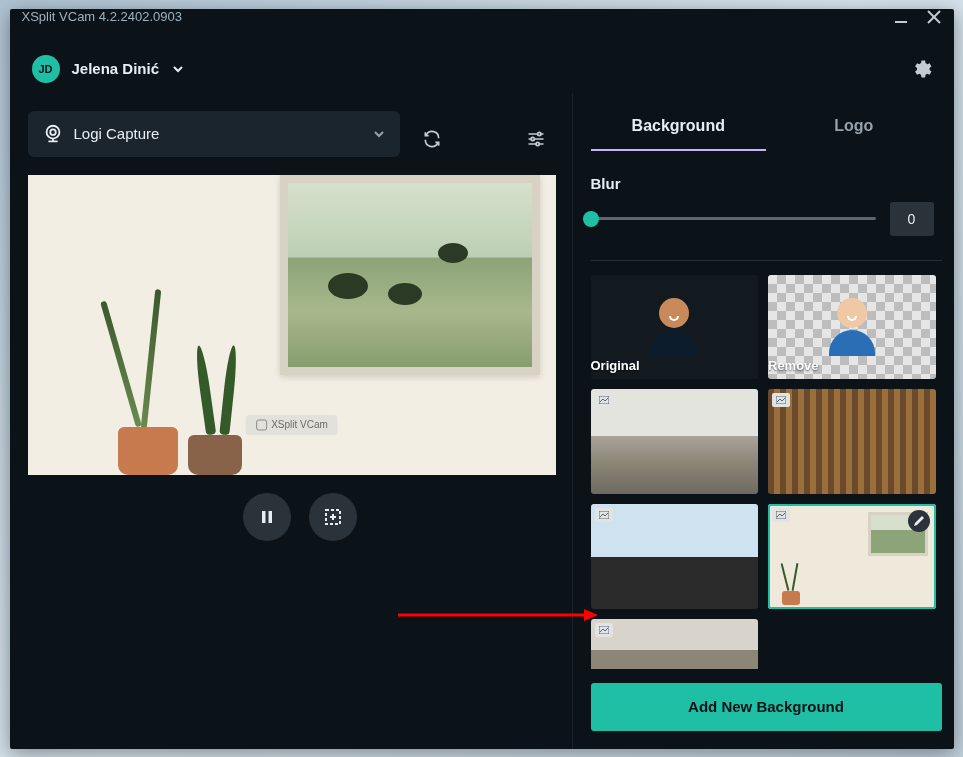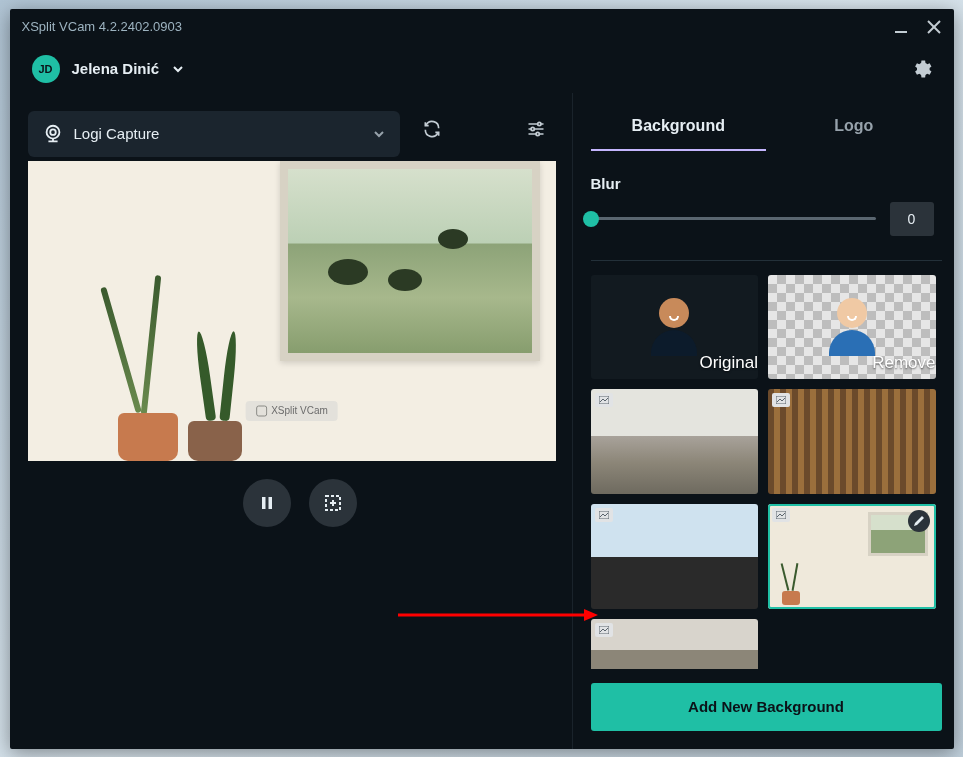--- a/index.html
+++ b/index.html
@@ -1,28 +1,28 @@
 <!DOCTYPE html>
 <html><head>
 <meta charset="utf-8">
 <style>
 * { margin: 0; padding: 0; box-sizing: border-box; font-family: 'Segoe UI', Arial, sans-serif; }
 body { background: linear-gradient(135deg, #b0c4d4 0%, #d8e4ec 50%, #c0d0dc 100%); display: flex; align-items: center; justify-content: center; width: 963px; height: 757px; overflow: hidden; }
 .window { width: 944px; height: 740px; background: #0b1218; border-radius: 2px; overflow: hidden; display: flex; flex-direction: column; box-shadow: 0 4px 20px rgba(0,0,0,0.4); }
-.titlebar { height: 36px; display: flex; align-items: center; justify-content: space-between; padding: 0 12px; }
+.titlebar { height: 36px; display: flex; align-items: flex-start; justify-content: space-between; padding: 0 12px; }
 .titlebar .title { color: #9db3c0; font-size: 13px; }
 .win-controls { display: flex; gap: 18px; align-items: center; }
 .win-controls svg { cursor: pointer; }
 .userbar { height: 48px; display: flex; align-items: center; justify-content: space-between; padding: 0 22px; }
 .user-left { display: flex; align-items: center; gap: 12px; }
 .avatar { width: 28px; height: 28px; border-radius: 50%; background: #1fbfa5; color: #0b1218; display: flex; align-items: center; justify-content: center; font-size: 11px; font-weight: bold; }
 .username { color: #e6eef3; font-weight: 600; font-size: 15px; }
 .body { display: flex; flex: 1; min-height: 0; }
 .left-panel { width: 562px; padding: 18px 0 18px 18px; display: flex; flex-direction: column; }
-.camera-row { display: flex; align-items: flex-start; gap: 14px; margin-bottom: 4px; padding-right: 18px; }
+.camera-row { display: flex; align-items: flex-end; gap: 14px; margin-bottom: 18px; padding-right: 18px; }
 .camera-select { flex: 0 0 372px; height: 46px; background: #1b252e; border-radius: 6px; display: flex; align-items: center; padding: 0 14px; justify-content: space-between; cursor: pointer; }
 .camera-select .cs-left { display: flex; align-items: center; gap: 10px; }
 .camera-select .cs-label { color: #e6eef3; font-size: 15px; }
 .icon-btn { width: 36px; height: 36px; display: flex; align-items: center; justify-content: center; cursor: pointer; }
 .preview { width: 528px; height: 300px; background: #efe9db; position: relative; overflow: hidden; }
 .preview .wall { position: absolute; inset: 0; background: #f3eee3; }
 .preview .painting { position: absolute; right: 16px; top: 0; width: 260px; height: 200px; background: linear-gradient(#d6e0cc 0%, #bcd0b5 40%, #8da378 41%, #a7b88c 70%, #879d6e 100%); border: 8px solid #d7d2c4; box-shadow: 0 2px 6px rgba(0,0,0,0.15); }
 .preview .blob1 { position: absolute; width: 40px; height: 26px; background: #2b3a24; border-radius: 50%; left: 40px; top: 90px; }
 .preview .blob2 { position: absolute; width: 34px; height: 22px; background: #2b3a24; border-radius: 50%; left: 100px; top: 100px; }
 .preview .blob3 { position: absolute; width: 30px; height: 20px; background: #2b3a24; border-radius: 50%; left: 150px; top: 60px; }
@@ -54,21 +54,21 @@
 .slider-val { width: 44px; height: 34px; background: #2b333a; color: #e6eef3; display: flex; align-items: center; justify-content: center; border-radius: 3px; font-size: 14px; }
 .hr { height: 1px; background: #233039; margin: 24px 0 14px; }
 .bg-grid-wrap { flex: 1; overflow-y: auto; padding-right: 6px; position: relative; }
 .bg-grid-wrap::-webkit-scrollbar { width: 6px; }
 .bg-grid-wrap::-webkit-scrollbar-thumb { background: #3a444d; border-radius: 3px; }
 .bg-grid { display: grid; grid-template-columns: 1fr 1fr; gap: 10px; }
 .bg-item { aspect-ratio: 16/10; border-radius: 3px; position: relative; cursor: pointer; overflow: hidden; }
 .bg-item .thumb-badge { position: absolute; top: 4px; left: 4px; width: 18px; height: 14px; background: #e1e3e5; border-radius: 2px; display: flex; align-items: center; justify-content: center; }
 .bg-item .edit-badge { position: absolute; top: 6px; right: 6px; width: 22px; height: 22px; background: #2b333a; border-radius: 50%; display: flex; align-items: center; justify-content: center; }
 .bg-item.selected { outline: 2px solid #1fbfa5; outline-offset: -2px; }
-.bg-item .cap { position: absolute; bottom: 6px; left: 0; right: 0; text-align: right; color: #fff; font-weight: 400; font-size: 17px; text-shadow: 0 1px 2px rgba(0,0,0,0.6); }
+.bg-item .cap { position: absolute; bottom: 6px; left: 0; right: 0; text-align: left; color: #fff; font-weight: 700; font-size: 13px; text-shadow: 0 1px 2px rgba(0,0,0,0.6); }
 .bg-original { background: #121a20; display: flex; align-items: center; justify-content: center; }
 .avatar-shape { width: 46px; height: 58px; position: relative; }
 .avatar-shape .head { width: 30px; height: 30px; background: #c88a5a; border-radius: 50%; position: absolute; top: 0; left: 8px; }
 .avatar-shape .body { width: 46px; height: 26px; background: #0c1b2b; border-radius: 23px 23px 0 0; position: absolute; bottom: 0; }
 .avatar-shape .smile { position: absolute; top: 18px; left: 18px; width: 10px; height: 5px; border: 2px solid #fff; border-top: none; border-radius: 0 0 10px 10px; }
 .bg-remove { background-image: repeating-conic-gradient(#bdbdbd 0 25%, #e6e6e6 0 50%); background-size: 18px 18px; display: flex; align-items: center; justify-content: center; }
 .bg-remove .head { background: #f0c9a4; }
 .bg-remove .body { background: #2a6fb5; }
 .bg-room1 { background: linear-gradient-color; background: linear-gradient(#e4e4de 45%, #a8a29a 45%, #8c8678 70%, #6e6a5f); }
 .bg-room2 { background: repeating-linear-gradient(90deg, #6b4a2b 0 6px, #9b6f3c 6px 12px); }

